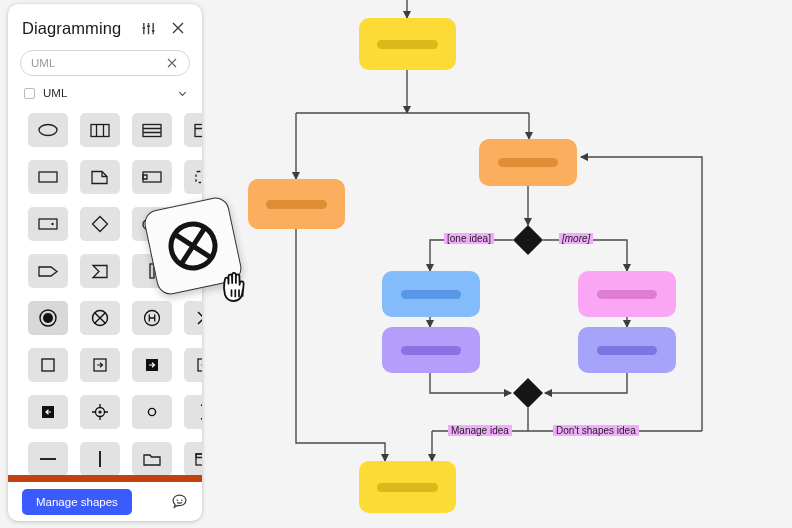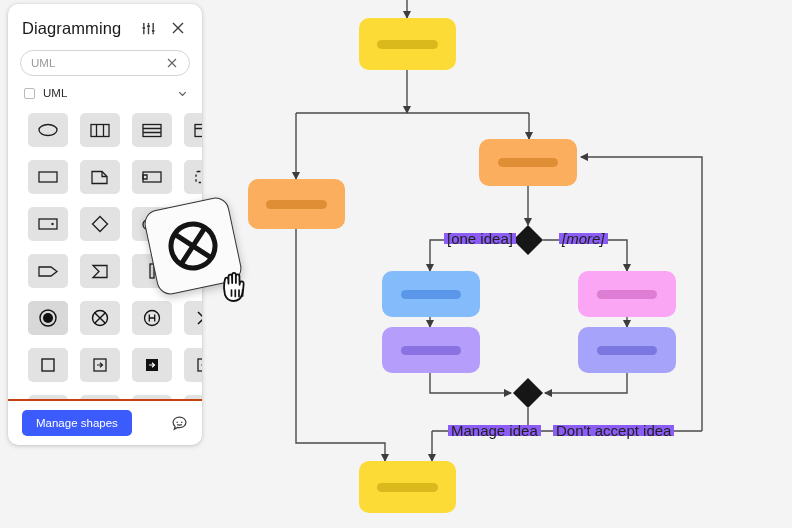--- a/index.html
+++ b/index.html
@@ -23,21 +23,21 @@
     border-radius: 10px;
     display: flex; align-items: center; justify-content: center;
   }
   .node .bar {
     height: 9px; border-radius: 5px; width: 62%;
   }
 
   
   #panel {
     position: absolute; left: 8px; top: 4px;
-    width: 194px; height: 441px;
+    width: 194px; height: 517px;
     background: #ffffff;
     border-radius: 10px;
     box-shadow: 0 1px 5px rgba(0,0,0,.18), 0 0 0 .5px rgba(0,0,0,.05);
     display: flex; flex-direction: column;
     overflow: hidden;
   }
   #panel-header {
     display: flex; align-items: center;
     padding: 12px 12px 6px 14px;
     gap: 6px;
@@ -96,21 +96,21 @@
   }
   .shape-cell {
     width: 40px; height: 34px;
     background: #e2e2e2; border-radius: 5px;
     display: flex; align-items: center; justify-content: center;
     cursor: pointer;
   }
   .shape-cell.dark { background: #d8d8d8; }
 
   #panel-footer {
-    border-top: 2px solid #c2410c;
+    border-top: 7px solid #c2410c;
     height: 46px; flex: 0 0 auto;
     display: flex; align-items: center;
     padding: 0 14px; gap: 10px;
   }
   #manage-shapes {
     background: #3b5bfd; color: #fff;
     border: none; border-radius: 5px;
     font-family: "Liberation Sans", sans-serif;
     font-size: 11.5px; height: 26px; padding: 0 14px;
     cursor: pointer;
@@ -129,23 +129,23 @@
     box-shadow: 0 3px 9px rgba(0,0,0,.22);
     display: flex; align-items: center; justify-content: center;
   }
   #cursor-hand {
     position: absolute; left: 219px; top: 268px;
     pointer-events: none;
   }
 
   .edge-label {
     position: absolute;
-    font-size: 15px;
+    font-size: 10px;
     color: #222;
-    background: #8b5cf6;
+    background: #f0abfc;
     padding: 0 3px;
     white-space: nowrap;
     line-height: 11px;
   }
 </style>
 </head>
 <body>
 
 <div id="root">
 
@@ -221,21 +221,21 @@
     <svg style="position:absolute; left:511px; top:223px;" width="34" height="34">
       <path d="M17,2 L32,17 L17,32 L2,17 z" fill="#161616"></path>
     </svg>
     <svg style="position:absolute; left:511px; top:376px;" width="34" height="34">
       <path d="M17,2 L32,17 L17,32 L2,17 z" fill="#161616"></path>
     </svg>
 
     <div class="edge-label" style="left:444px; top:233px;">[one idea]</div>
     <div class="edge-label" style="left:559px; top:233px;font-style:italic;">[more]</div>
     <div class="edge-label" style="left:448px; top:425px;">Manage idea</div>
-    <div class="edge-label" style="left:553px; top:425px;">Don't accept idea</div>
+    <div class="edge-label" style="left:553px; top:425px;">Don't shapes idea</div>
   </div>
 
   <div id="panel">
 
     <div id="panel-header">
       <div id="panel-title">Diagramming</div>
       <div id="hdr-spacer"></div>
       <div class="hdr-icon">
         <svg width="15" height="15" viewBox="0 0 16 16" fill="none" stroke="#3b3b3b" stroke-width="1.5">
           <path d="M3 2v4M3 9v5M8 2v2M8 7v7M13 2v7M13 12v2"></path>

